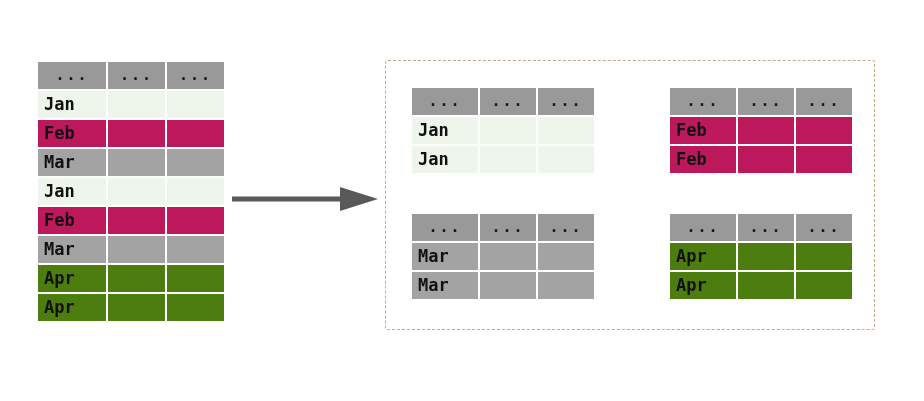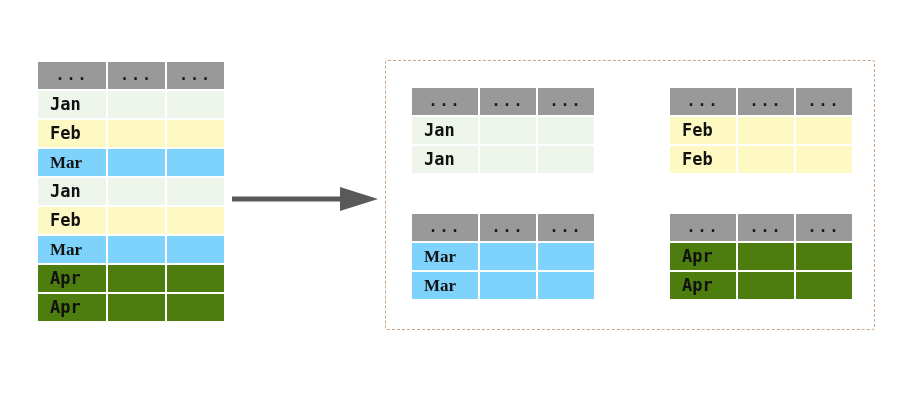--- a/index.html
+++ b/index.html
@@ -37,27 +37,27 @@
     color: #1a1a1a;
     font-size: 15px;
     letter-spacing: 2px;
     text-align: center;
     vertical-align: bottom;
     line-height: 1;
     padding-bottom: 6px;
     height: 21px;
   }
   .tbl td.lbl {
-    padding-left: 12px;
+    padding-left: 6px;
   }
 
   
   .jan  { background: #eef5eb; }
-  .feb  { background: #fef9c3; border-radius: 8px; }
-  .mar  { background: #7dd3fc; font-family: Liberation Serif, serif; }
+  .feb  { background: #be185d; border-radius: 8px; }
+  .mar  { background: #a3a3a3; }
   .apr  { background: #4d7c0f; }
 
   
   #source-table {
     left: 36px;
     top: 60px;
   }
   #source-table .c0 { width: 68px; }
   #source-table .c1 { width: 57px; }
   #source-table .c2 { width: 57px; }

